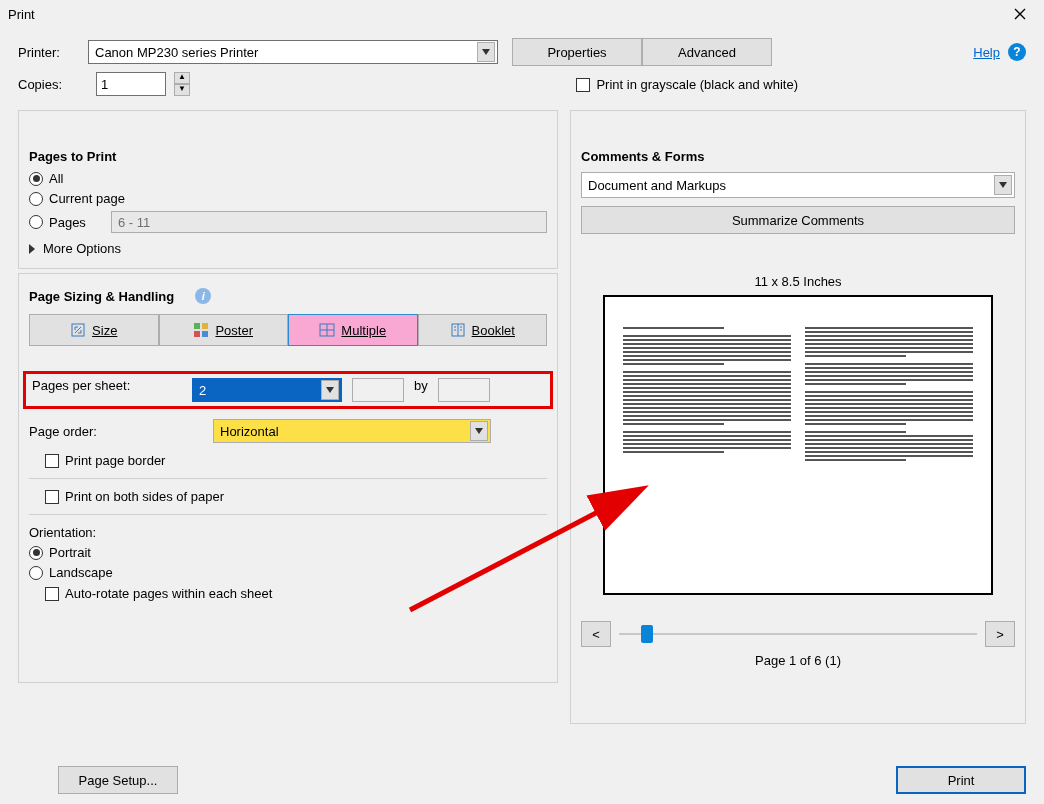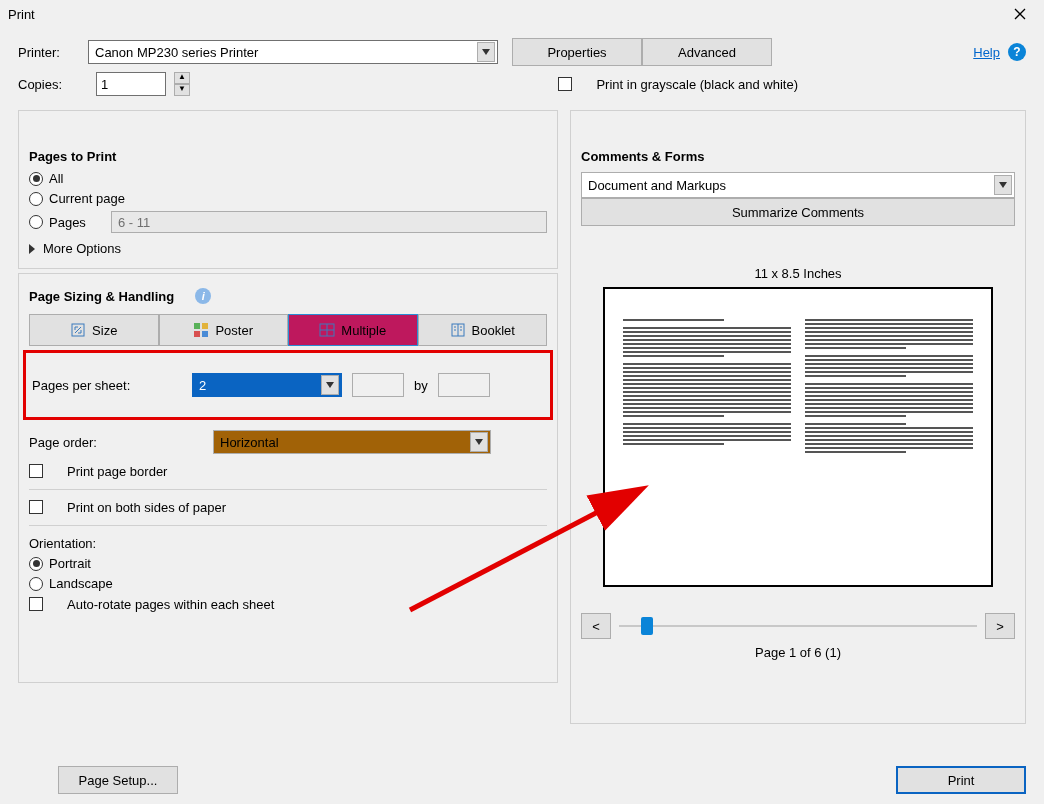--- a/index.html
+++ b/index.html
@@ -12,48 +12,48 @@
   .label { min-width:70px; }
   .printer-select { flex:0 0 410px; height:24px; border:1px solid #707070; background:#fff; display:flex; align-items:center; justify-content:space-between; padding:0 2px 0 6px; }
   .dd-btn { width:18px; height:20px; border:1px solid #adadad; background:#e1e1e1; display:flex; align-items:center; justify-content:center; }
   .btn { height:28px; border:1px solid #adadad; background:#e1e1e1; display:flex; align-items:center; justify-content:center; min-width:130px; cursor:default; }
   .link { color:#0066cc; text-decoration:underline; margin-left:auto; margin-right:8px; }
   .help-icon { width:18px; height:18px; border-radius:50%; background:#0a84d8; color:#fff; display:flex; align-items:center; justify-content:center; font-weight:bold; font-size:12px; }
   .row2 { display:flex; align-items:center; padding:6px 18px 10px 18px; gap:8px; }
   .copies-input { width:70px; height:24px; border:1px solid #707070; background:#fff; padding:0 4px; display:flex; align-items:center; }
   .spin { width:16px; display:flex; flex-direction:column; }
   .spin div { height:12px; border:1px solid #adadad; background:#e1e1e1; font-size:8px; text-align:center; line-height:8px; }
-  .chk { display:flex; align-items:flex-start; gap:24px; }
+  .chk { display:flex; align-items:flex-end; gap:6px;margin-left:16px; }
   .chkbox { width:14px; height:14px; border:1px solid #333; background:#fff; }
   .columns { display:flex; padding:0 18px; gap:12px; }
   .leftcol { flex:0 0 540px; }
   .rightcol { flex:1; }
   .groupbox { border:1px solid #d0d0d0; padding:8px 10px 12px 10px; margin-top:4px; background:#f0f0f0; position:relative; }
   .gtitle { font-weight:bold; position:relative; top:-2px;margin-top:32px; }
   .radio { display:flex; align-items:center; gap:6px; margin:5px 0; }
   .rcircle { width:14px; height:14px; border:1px solid #333; border-radius:50%; background:#fff; display:flex; align-items:center; justify-content:center; }
   .rdot { width:7px; height:7px; border-radius:50%; background:#333; }
   .pages-input { flex:1; height:22px; border:1px solid #adadad; background:#e8e8e8; color:#707070; padding:0 6px; display:flex; align-items:center; }
   .more { display:flex; align-items:center; gap:8px; margin-top:8px; }
   .tri { width:0;height:0;border-top:5px solid transparent;border-bottom:5px solid transparent;border-left:6px solid #333; }
   .sizing-head { display:flex; align-items:center; gap:21px; font-weight:bold; padding-top:6px;}
   .info-icon { width:16px;height:16px;border-radius:50%;background:#8bb8e8;color:#fff;font-size:11px;display:flex;align-items:center;justify-content:center; font-style:italic; font-weight:bold;}
-  .tabrow { display:flex; margin:10px 0 4px 0; }
+  .tabrow { display:flex; margin:10px 0 25px 0;text-decoration:underline; }
   .tabbtn { flex:1; height:32px; border:1px solid #adadad; background:#e1e1e1; display:flex; align-items:center; justify-content:center; gap:6px; }
-  .tabbtn.active { background:#be185d; border:1px solid #2a8dd4; }
+  .tabbtn.active { background:#f9a8d4; border:1px solid #2a8dd4; }
   .icon16 { width:16px; height:16px; }
-  .pps-row { display:flex; align-items:center; gap:10px; border:3px solid #e20000; padding:20px 6px; margin:0 -6px; }
+  .pps-row { display:flex; align-items:flex-start; gap:10px; border:3px solid #e20000; padding:4px 6px; margin:0 -6px; }
   .pps-select { width:150px; height:24px; background:#0a64c2; color:#fff; border:1px solid #0a64c2; display:flex; align-items:center; padding:0 2px 0 6px; justify-content:space-between; }
   .pps-select .dd-btn{ background:#e1e1e1; color:#000; }
   .num-input { width:52px; height:24px; border:1px solid #adadad; background:#f0f0f0; }
   .order-row { display:flex; align-items:center; gap:14px; margin-top:10px; }
-  .order-select { flex:0 0 278px; height:24px; border:1px solid #adadad; background:#a16207; display:flex; align-items:center; justify-content:space-between; padding:0 2px 0 6px; }
+  .order-select { flex:0 0 278px; height:24px; border:1px solid #adadad; background:#fde047; display:flex; align-items:center; justify-content:space-between; padding:0 2px 0 6px; }
   .sep { height:1px; background:#d0d0d0; margin:10px 0; }
   .dm-select { height:26px; border:1px solid #adadad; background:#fff; display:flex; align-items:center; justify-content:space-between; padding:0 2px 0 6px; margin-top:6px;}
-  .sumbtn { height:28px; border:1px solid #adadad; background:#e1e1e1; display:flex; align-items:center; justify-content:center; }
+  .sumbtn { height:28px; border:1px solid #adadad; background:#e1e1e1; display:flex; align-items:center; justify-content:center; margin-top:8px; }
   .preview-wrap { margin-top:40px; text-align:center; }
   .dims { margin-bottom:6px; }
   .paper { margin:0 auto; width:390px; height:300px; border:2px solid #000; background:#fff; padding:30px 18px; display:flex; gap:14px; text-align:left; }
   .half { flex:1; display:flex; flex-direction:column; gap:2px; }
   .l { height:2px; background:#555; }
   .l.sh { width:60%; }
   .l.gap{ background:transparent; }
   .navrow { display:flex; align-items:center; gap:8px; margin-top:26px; }
   .navbtn { width:30px; height:26px; border:1px solid #adadad; background:#e1e1e1; display:flex; align-items:center; justify-content:center; }
   .slider { flex:1; height:26px; position:relative; }

